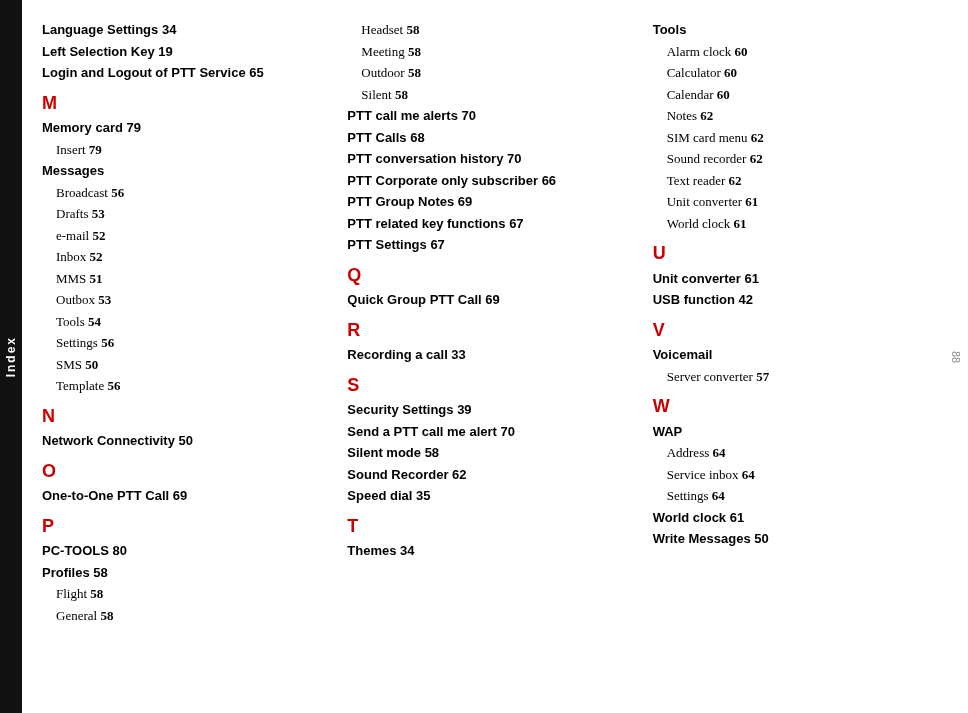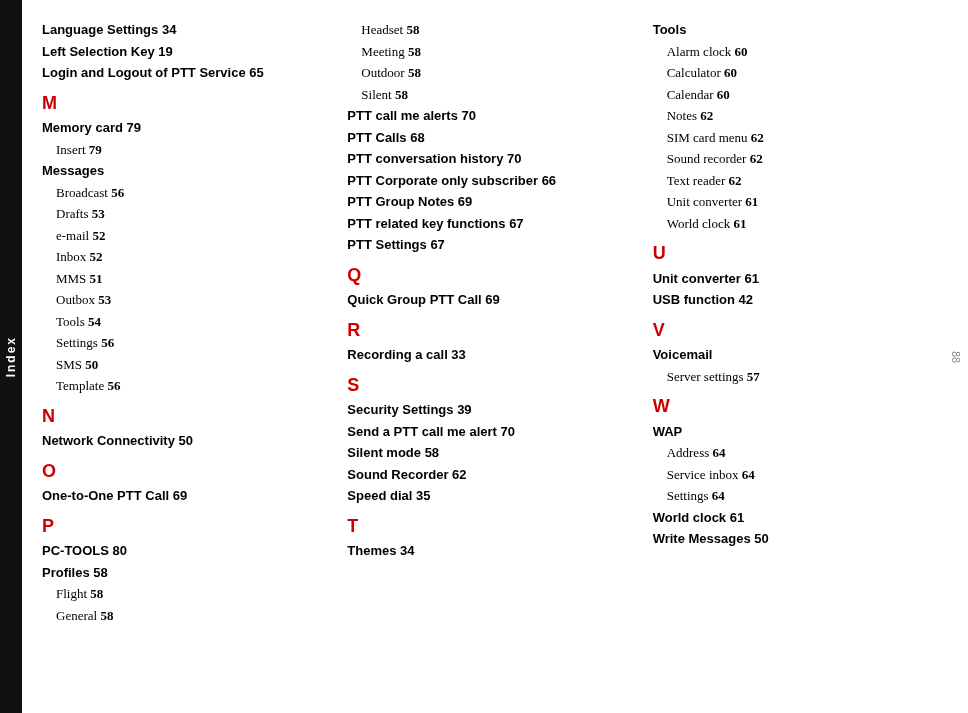--- a/index.html
+++ b/index.html
@@ -164,21 +164,21 @@
         <div class="entry sub-entry"><span>SIM card menu</span><span class="page-num">  62</span></div>
         <div class="entry sub-entry"><span>Sound recorder</span><span class="page-num">  62</span></div>
         <div class="entry sub-entry"><span>Text reader</span><span class="page-num">  62</span></div>
         <div class="entry sub-entry"><span>Unit converter</span><span class="page-num">  61</span></div>
         <div class="entry sub-entry"><span>World clock</span><span class="page-num">  61</span></div>
         <div class="section-letter">U</div>
         <div class="entry main-entry"><span>Unit converter</span><span class="page-num">  61</span></div>
         <div class="entry main-entry"><span>USB function</span><span class="page-num">  42</span></div>
         <div class="section-letter">V</div>
         <div class="entry main-entry"><span>Voicemail</span></div>
-        <div class="entry sub-entry"><span>Server settings</span><span class="page-num">  57</span></div>
+        <div class="entry sub-entry"><span>Server converter</span><span class="page-num">  57</span></div>
         <div class="section-letter">W</div>
         <div class="entry main-entry"><span>WAP</span></div>
         <div class="entry sub-entry"><span>Address</span><span class="page-num">  64</span></div>
         <div class="entry sub-entry"><span>Service inbox</span><span class="page-num">  64</span></div>
         <div class="entry sub-entry"><span>Settings</span><span class="page-num">  64</span></div>
         <div class="entry main-entry"><span>World clock</span><span class="page-num">  61</span></div>
         <div class="entry main-entry"><span>Write Messages</span><span class="page-num">  50</span></div>
       </div>
     </div>
 

